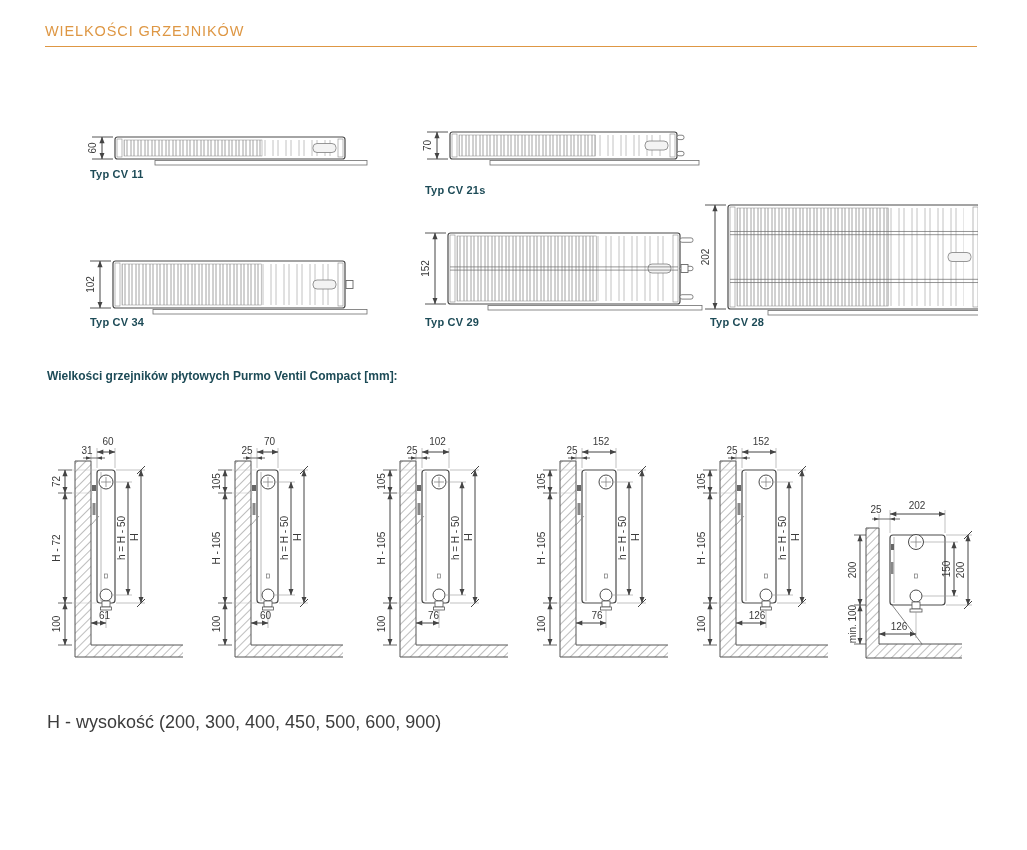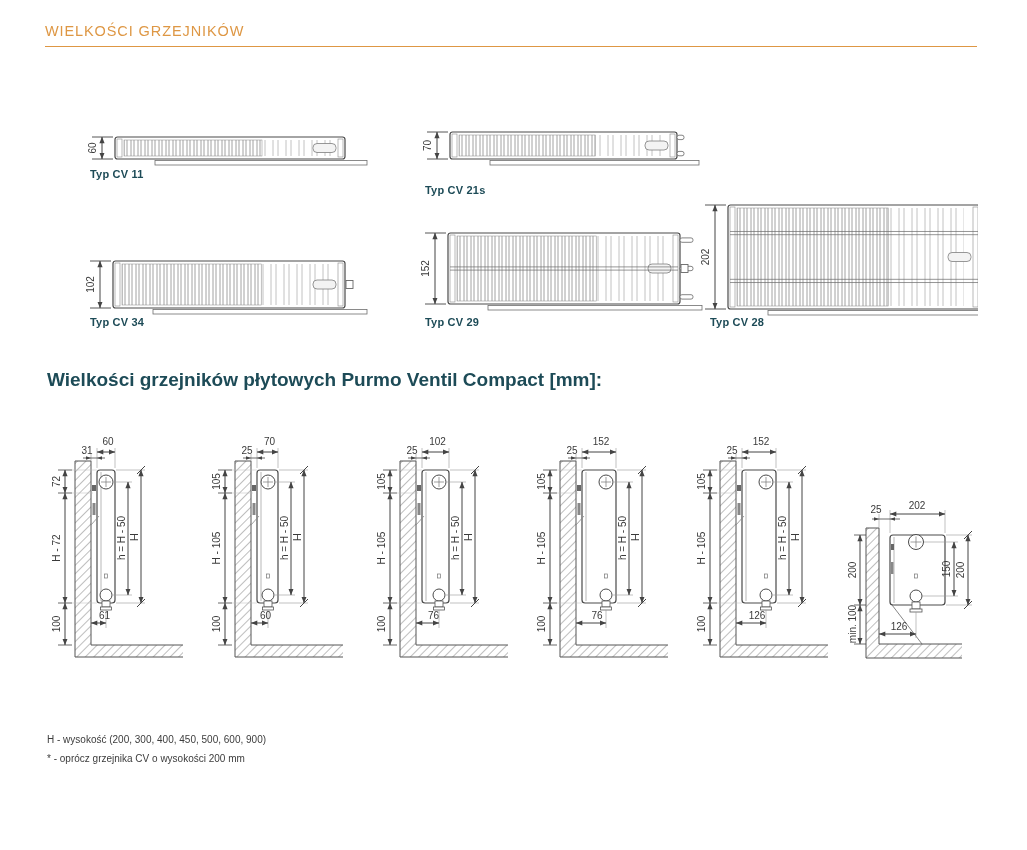--- a/index.html
+++ b/index.html
@@ -1,24 +1,24 @@
 <!DOCTYPE html>
 <html><head>
 <meta charset="utf-8">
 <style>
   html,body{margin:0;padding:0;background:#fff;}
   #page{position:relative;width:978px;height:850px;background:#ffffff;
-        font-family:"Liberation Sans",sans-serif;overflow:hidden;}
+        font-family:"Liberation Sans",sans-serif;overflow:hidden;text-align:right;}
   .abs{position:absolute;}
   svg{overflow:visible;}
   #title{left:45px;top:23px;font-size:14.5px;letter-spacing:.9px;color:#DE9744;font-weight:500;}
   #rule{left:45px;top:46px;width:932px;height:1px;background:#DE9744;}
-  #subtitle{left:47px;top:369px;font-size:19px;font-weight:700;color:#1D4B57;}
+  #subtitle{left:47px;top:369px;font-size:12px;font-weight:700;color:#1D4B57;}
   .typlabel{font-size:11px;font-weight:700;color:#1D4B57;letter-spacing:.2px;}
-  #notes{left:47px;top:731px;font-size:10px;color:#3C3C3C;line-height:18.6px;}
+  #notes{left:47px;top:713px;font-size:18px;color:#3C3C3C;line-height:18.6px;}
   text.dim{font-family:"Liberation Sans",sans-serif;font-size:10px;fill:#3a3a3a;}
   text.dimb{font-size:11.5px;}
 </style>
 </head>
 <body>
 
 <div id="page">
 
   <svg width="0" height="0" class="abs" aria-hidden="true">
     <defs>
@@ -473,16 +473,15 @@
     <text class="dim" text-anchor="middle" transform="rotate(-90 6 92)" x="6" y="92">200</text>
     <text class="dim" text-anchor="middle" transform="rotate(-90 6 146)" x="6" y="146">min. 100</text>
 
     <line x1="66" y1="134" x2="66" y2="160" stroke="#999" stroke-width=".6"></line>
     <line x1="29" y1="156" x2="66" y2="156" stroke="#444" marker-start="url(#mS)" marker-end="url(#mE)"></line>
     <text class="dim" x="49" y="152" text-anchor="middle">126</text>
   </svg>
 
   <div id="notes" class="abs">
     <div>H - wysokość (200, 300, 400, 450, 500, 600, 900)</div>
-    <div>* - oprócz grzejnika CV o wysokości 200 mm</div>
   </div>
 
 </div>
 
 </body></html>

